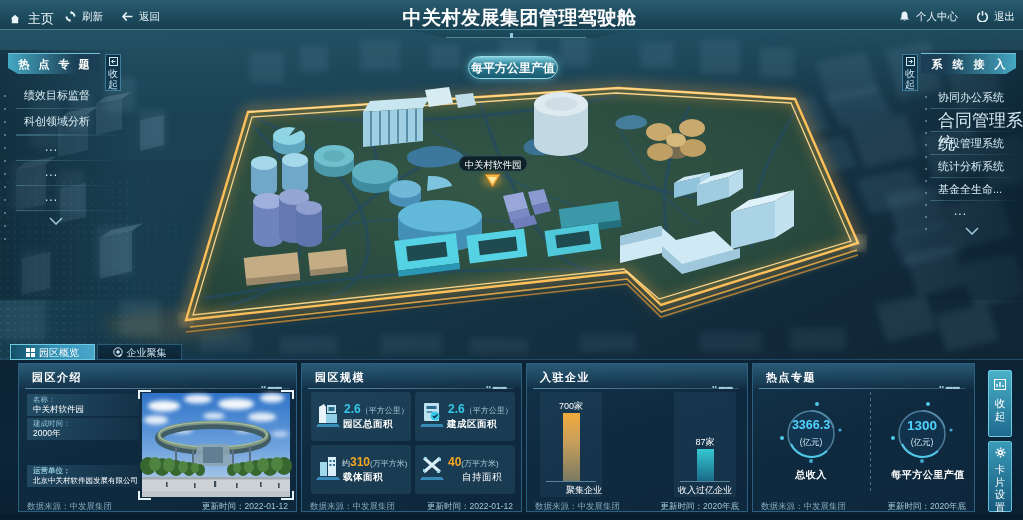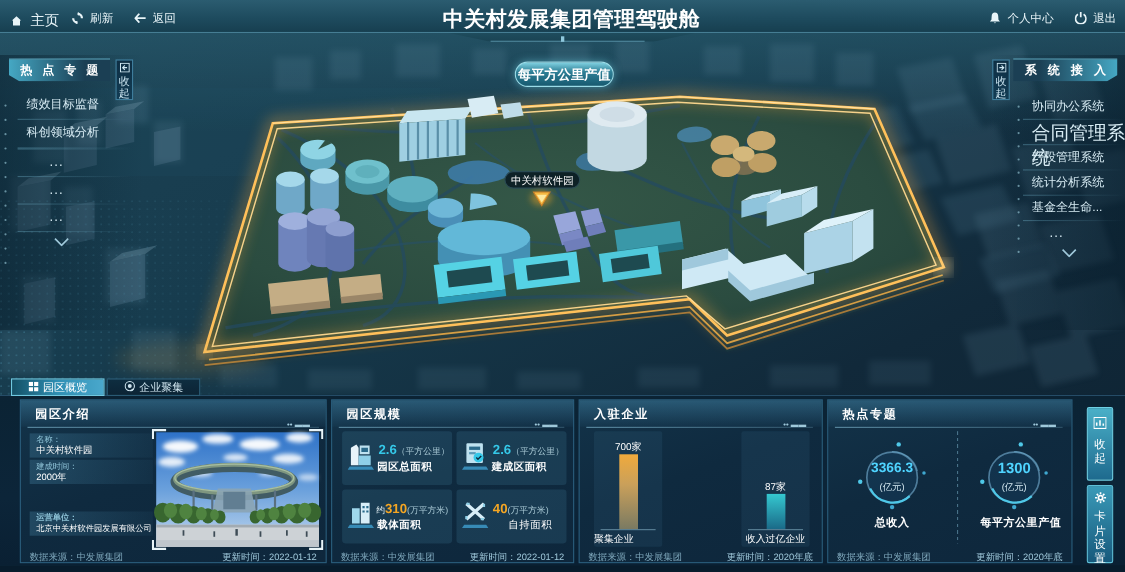--- a/index.html
+++ b/index.html
@@ -584,21 +584,21 @@
     <div class="abs" style="left:526px;top:25px;width:222px;height:149px;background:linear-gradient(160deg,#133349,#0f2a3f 45%,#0e273c);border:1px solid #2b5f7e;">
 
       <div class="abs" style="left:0;top:0;width:220px;height:24px;background:linear-gradient(180deg,rgba(70,140,175,.45),rgba(30,75,105,.15));color:#fff;font-size:11px;font-weight:bold;letter-spacing:1.5px;line-height:26px;padding-left:13px;">入驻企业</div>
       <div class="abs" style="left:6px;top:24px;width:206px;height:1px;background:linear-gradient(90deg,rgba(140,200,225,.6),rgba(140,200,225,.25));"></div>
       <div class="abs" style="left:185px;top:21px;width:30px;height:4px;color:#9fc8da;font-size:7px;line-height:4px;">•• ▬▬</div>
 
       <div class="abs" style="left:13px;top:28px;width:62px;height:105px;background:rgba(90,160,195,.10);border-radius:2px;">
         <div class="abs" style="left:0;top:8px;width:62px;text-align:center;color:#fff;font-size:9px;">700家</div>
         <div class="abs" style="left:23px;top:21px;width:17px;height:68px;background:linear-gradient(180deg,#f0aa3c,#caa05a 40%,#7a7a62);"></div>
         <div class="abs" style="left:6px;top:89px;width:50px;height:1px;background:rgba(160,210,230,.5);"></div>
-        <div class="abs" style="left:0;top:92px;width:62px;text-align:left;color:#fff;font-size:9px;">聚集企业</div>
+        <div class="abs" style="left:0;top:92px;width:62px;text-align:right;color:#fff;font-size:9px;">聚集企业</div>
       </div>
 
 
       <div class="abs" style="left:147px;top:28px;width:62px;height:105px;background:rgba(90,160,195,.10);border-radius:2px;">
         <div class="abs" style="left:0;top:44px;width:62px;text-align:center;color:#fff;font-size:9px;">87家</div>
         <div class="abs" style="left:23px;top:57px;width:17px;height:32px;background:linear-gradient(180deg,#35c8d0,#1a6a88);"></div>
         <div class="abs" style="left:6px;top:89px;width:50px;height:1px;background:rgba(160,210,230,.5);"></div>
         <div class="abs" style="left:0;top:92px;width:62px;text-align:center;color:#fff;font-size:9px;">收入过亿企业</div>
       </div>
 

